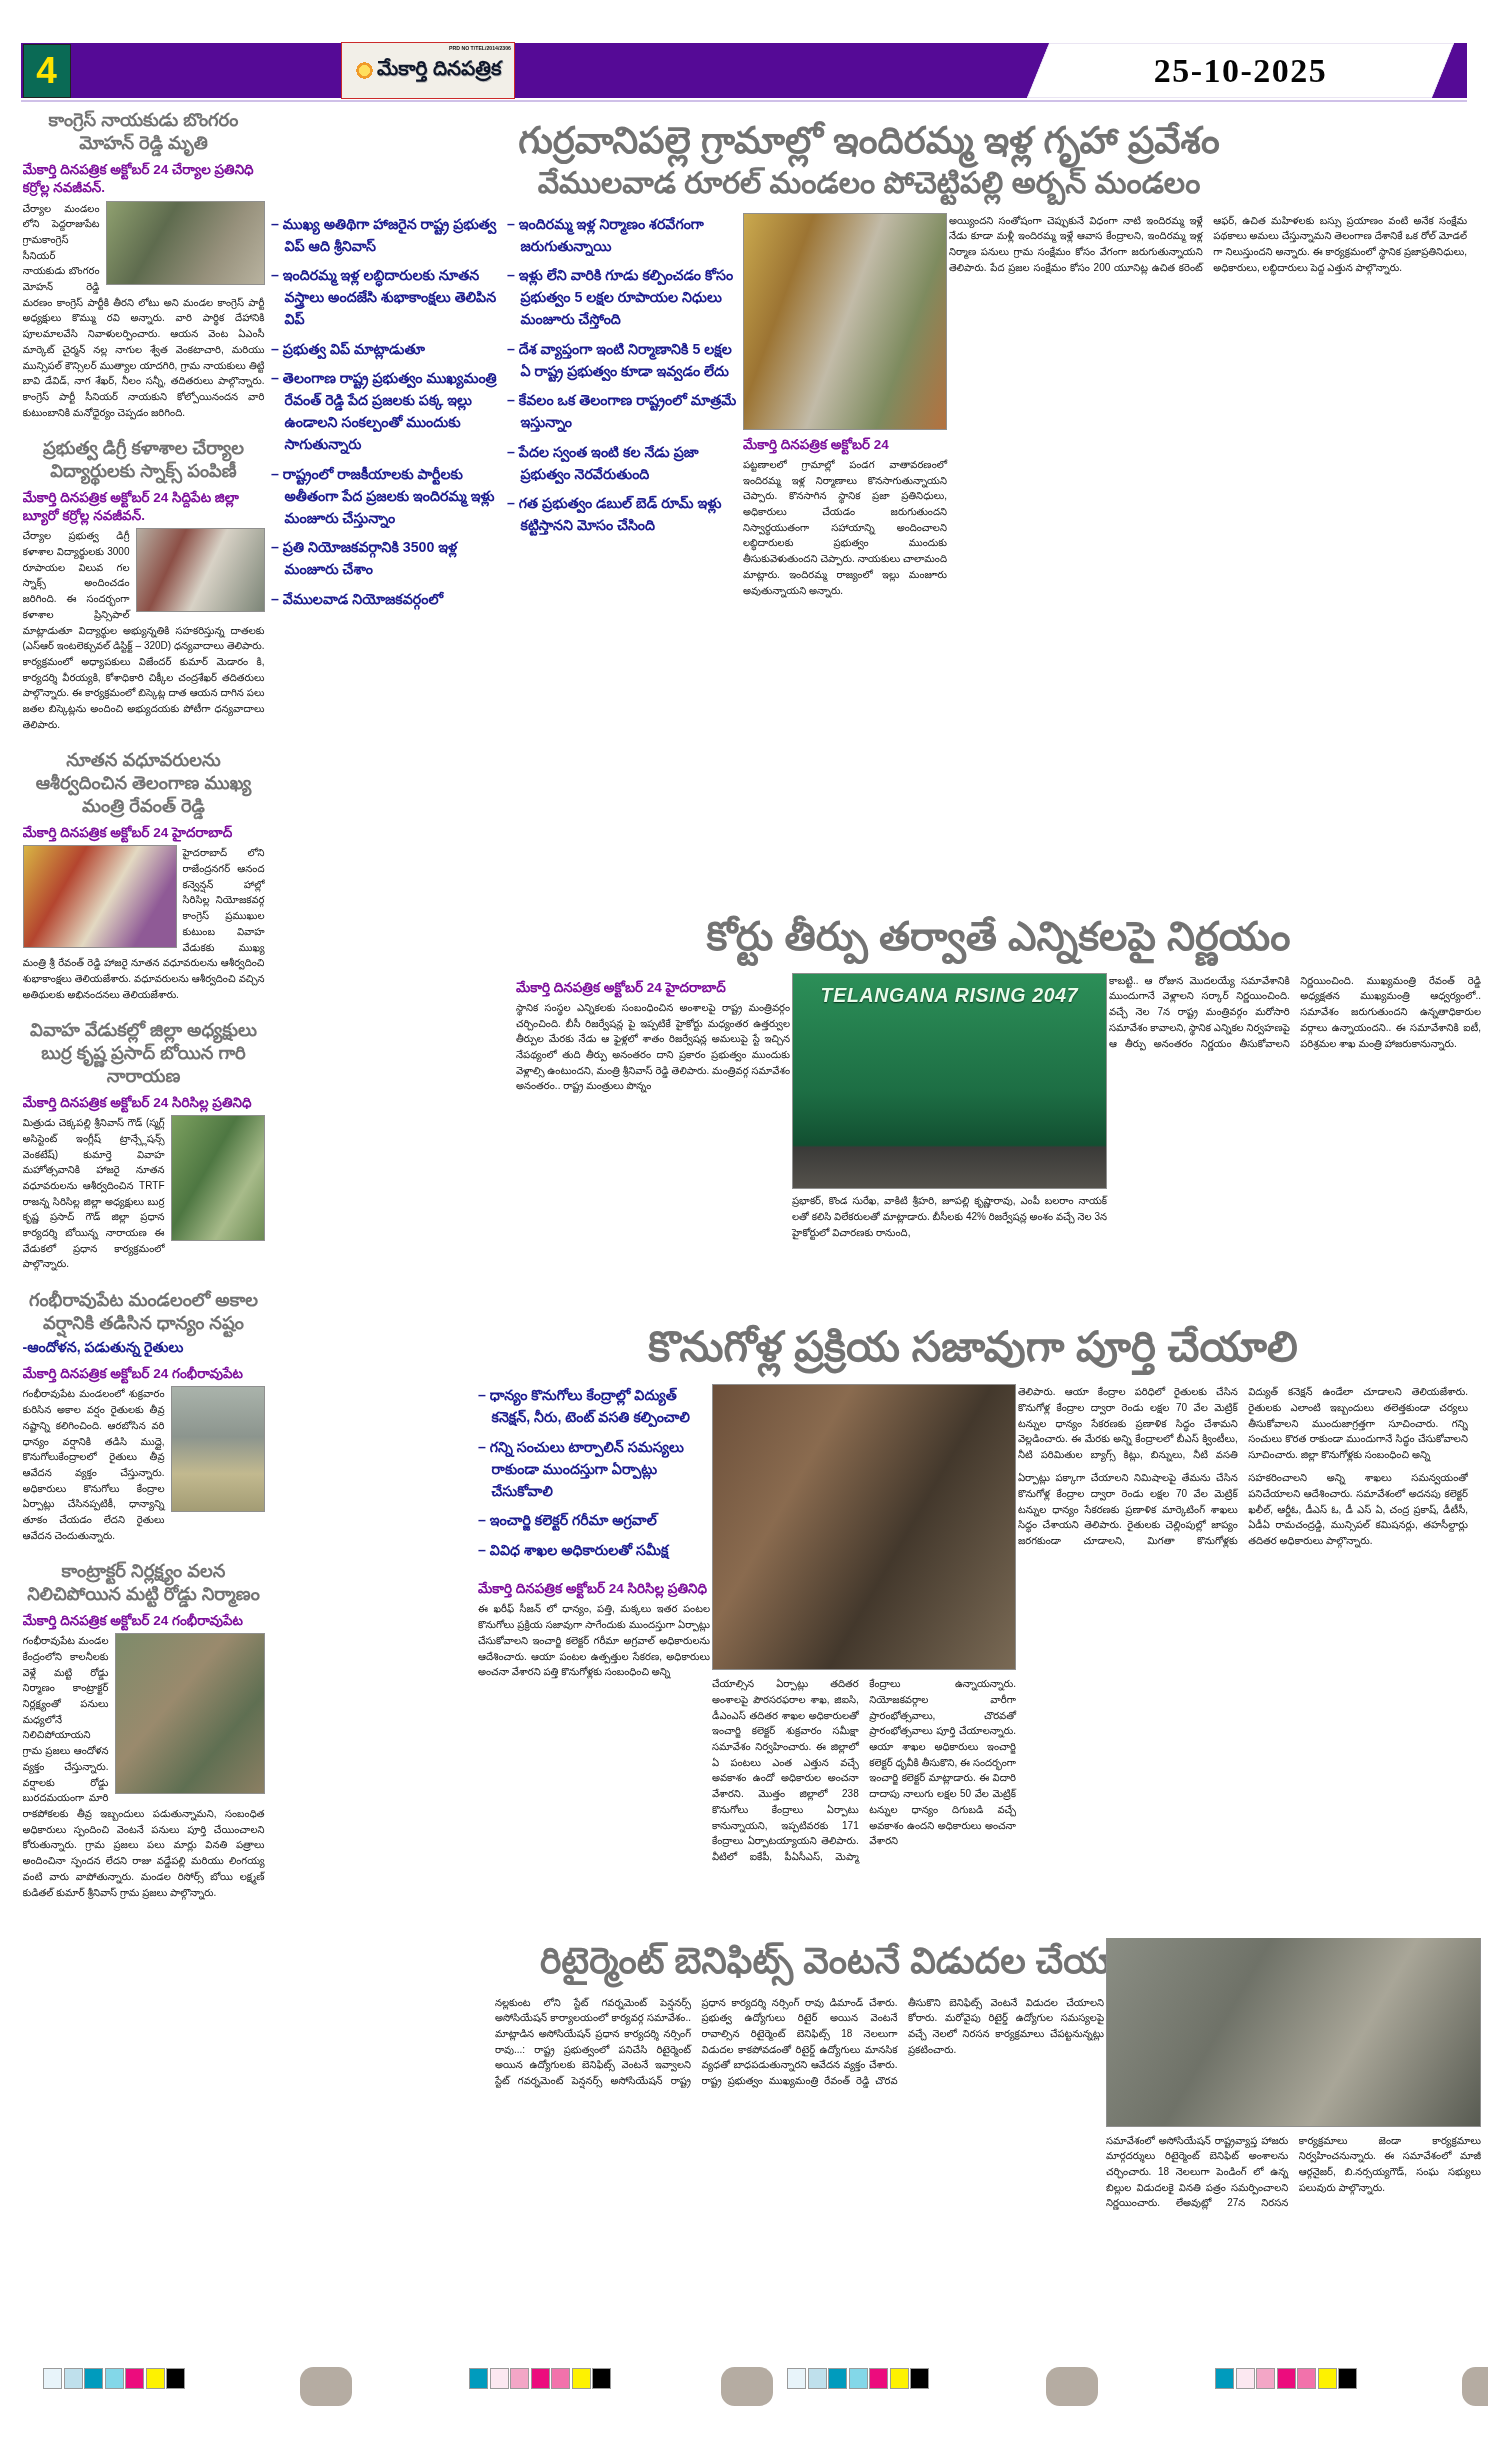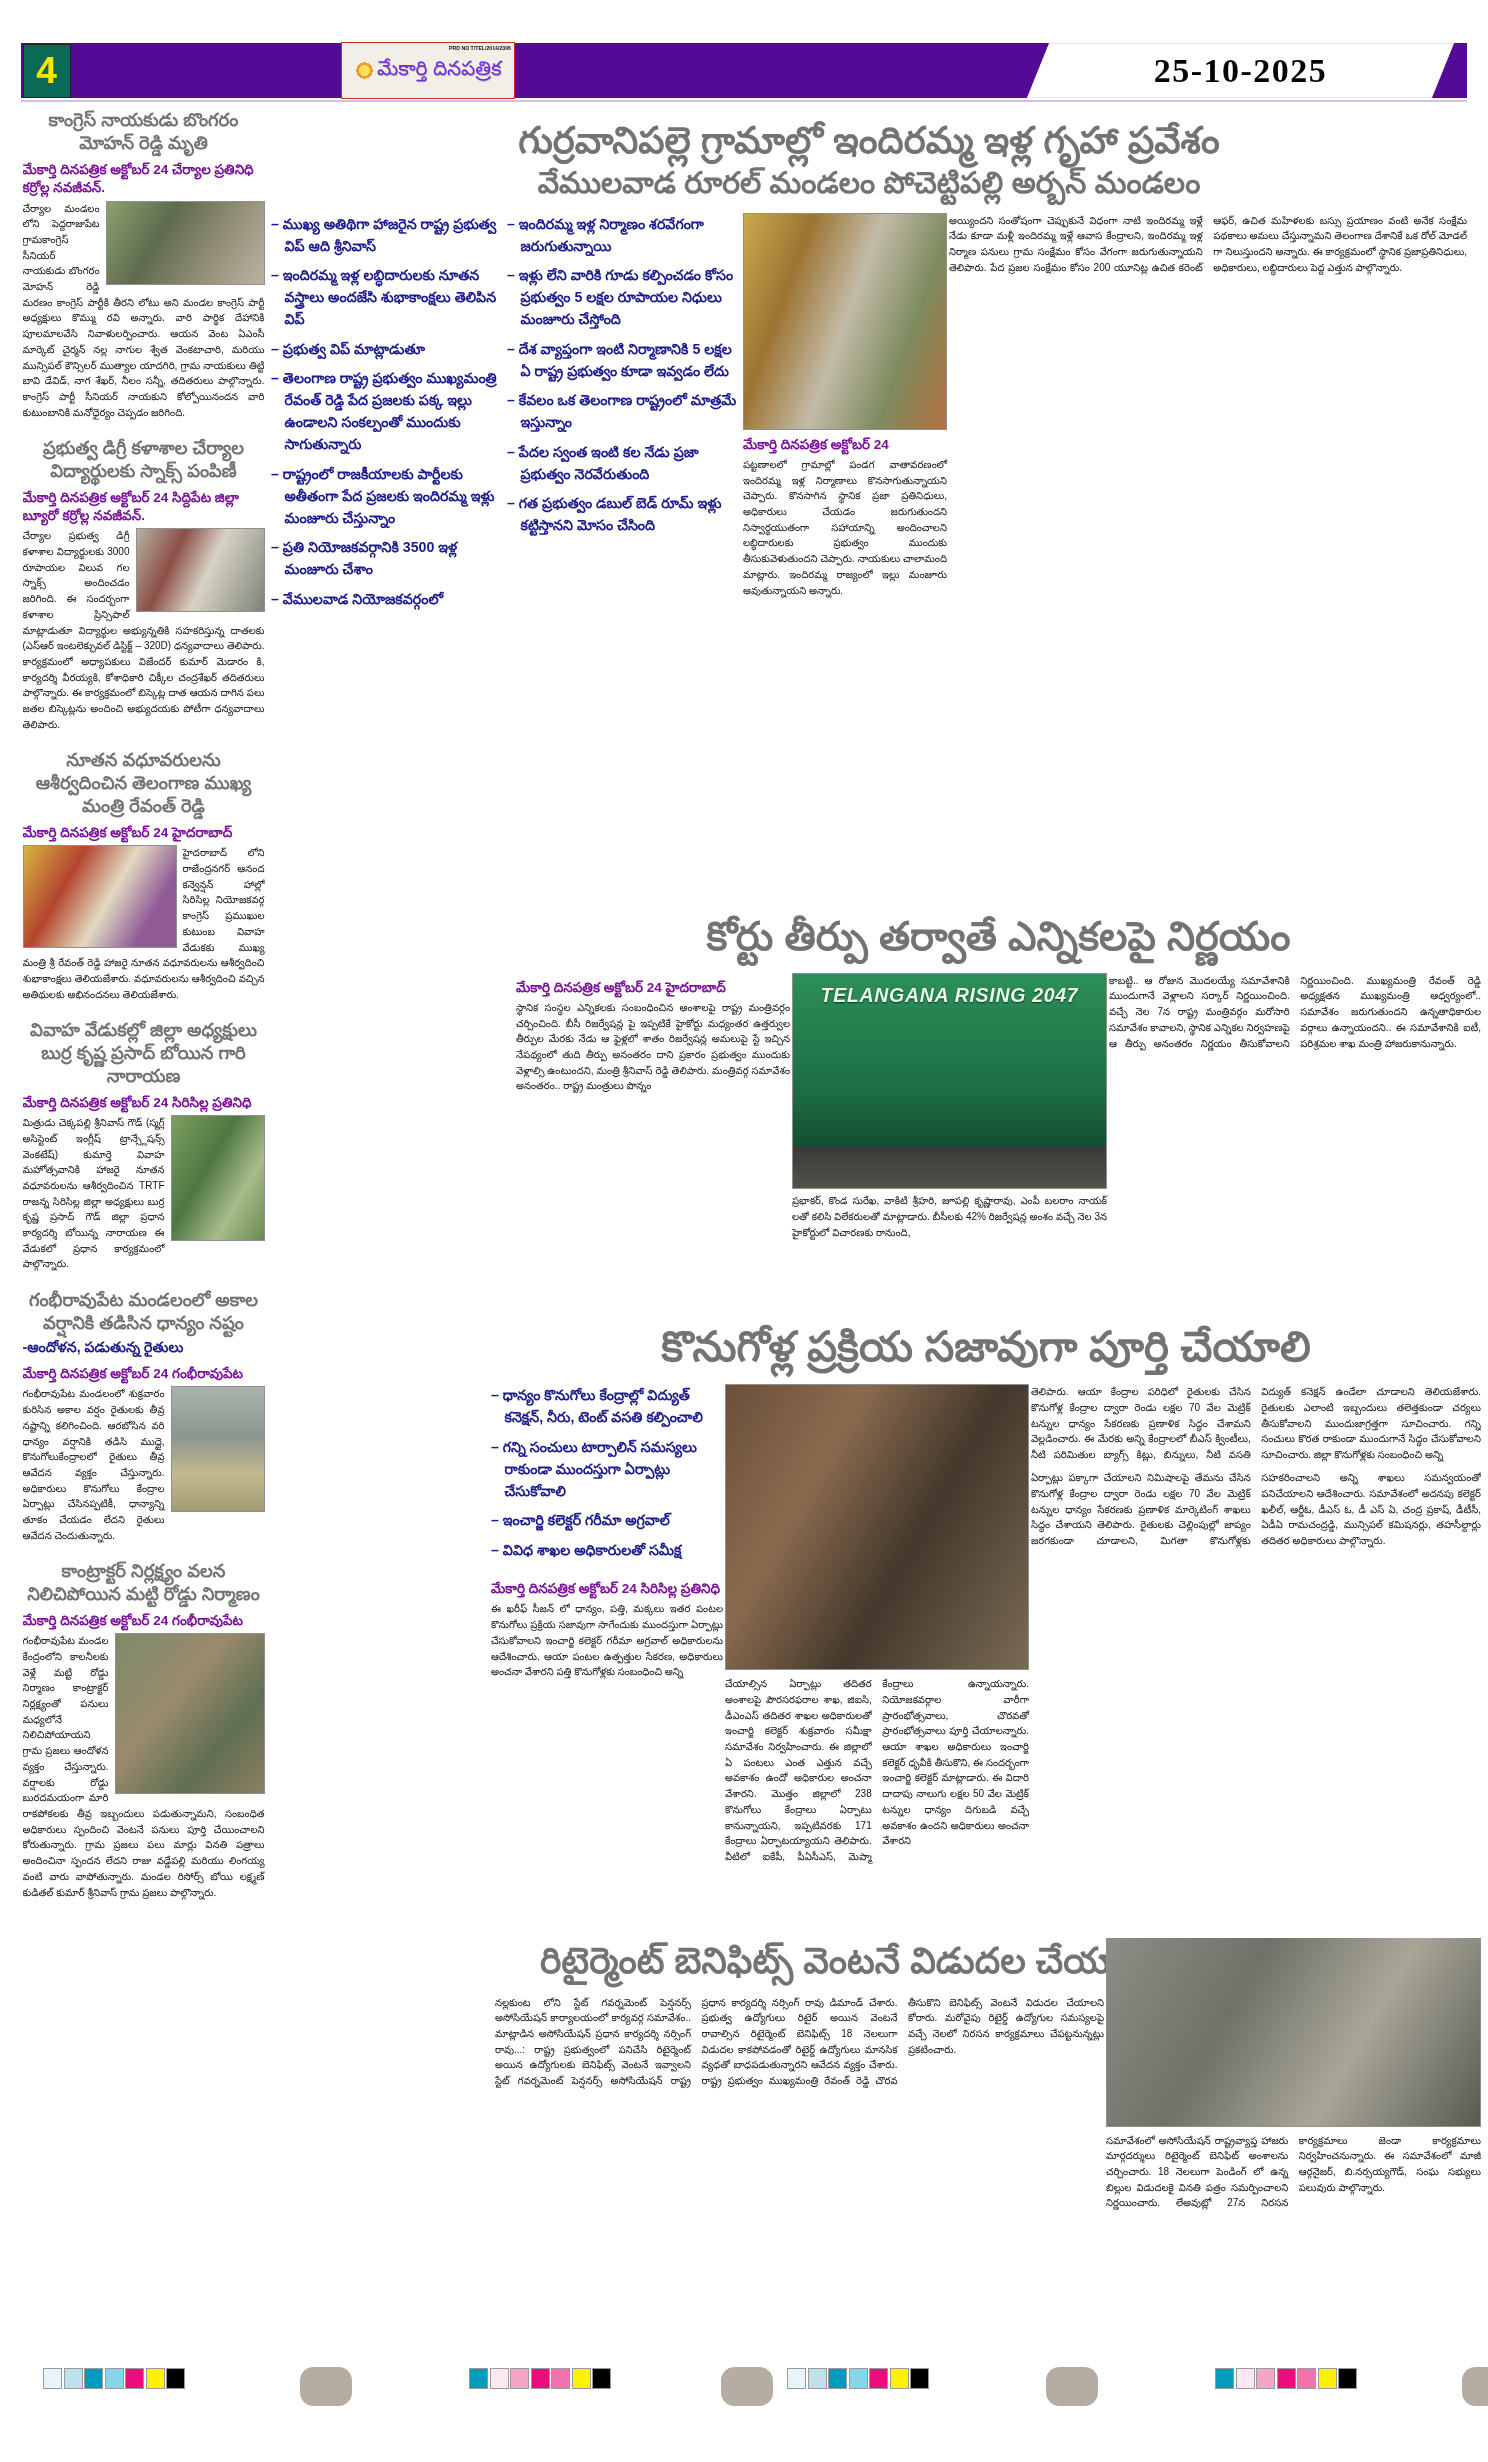--- a/index.html
+++ b/index.html
@@ -9,21 +9,21 @@
   .topband{position:absolute;left:21px;top:43px;width:1446px;height:55px;background:#550a96;}
   .underline{position:absolute;left:21px;top:100px;width:1446px;height:2.2px;background:#cfc0e8;}
   .pagenum{position:absolute;left:22.5px;top:44px;width:46px;height:52px;background:#0a6a55;
            border:0.7px solid #222;display:flex;align-items:center;justify-content:center;
            color:#ffe400;font-size:37px;font-weight:800;}
   .masthead{position:absolute;left:341px;top:42px;width:174px;height:57px;background:#f2efe8;
             border:1.5px solid #cc2a2a;box-sizing:border-box;display:flex;align-items:center;justify-content:center;}
   .masthead .reg{position:absolute;top:1.5px;right:3px;font-size:5.2px;color:#111;font-weight:700;}
   .masthead .sun{width:19.5px;height:19.5px;border-radius:50%;margin-right:3px;flex:0 0 auto;
                  background:radial-gradient(circle at 50% 50%, #ffdf5e 0 40%, #f09a2a 41% 60%, #f2efe8 61%);}
-  .masthead .title{font-size:20px;font-weight:400;color:#6d28d9;text-shadow:0.7px 0.7px 0 #b9b9b9;white-space:nowrap;}
+  .masthead .title{font-size:20px;font-weight:700;color:#0f172a;text-shadow:0.7px 0.7px 0 #b9b9b9;white-space:nowrap;}
   .dateplate{position:absolute;left:1038px;top:43px;width:405px;height:55px;background:#ffffff;
              transform:skewX(-22deg);box-shadow:0 0 0 0.7px #e3ddf0 inset;}
   .dateplate .dtx{transform:skewX(22deg);width:100%;height:100%;display:flex;align-items:center;justify-content:center;
                   font-family:"Liberation Serif",serif;font-weight:800;font-size:34px;letter-spacing:1.5px;color:#050505;}
   
   .headline{font-weight:800;color:#737373;text-align:center;line-height:1.28;}
   .h-small{font-size:18px;}
   .h-mid{font-size:30px;}
   .h-big{font-size:37px;}
   .dateline{color:#7c0f9b;font-weight:800;font-size:13.5px;line-height:1.35;margin:6px 0 3px 0;}
@@ -34,21 +34,21 @@
   .subhead{color:#1b1b8f;font-weight:800;font-size:14.2px;margin:4.5px 0;}
   .photo{border:0.7px solid #8f8f8f;box-sizing:border-box;position:relative;overflow:hidden;}
   .photo .ovl{position:absolute;top:10.5px;left:0;right:0;text-align:center;color:#eafceb;
               font-weight:800;font-style:italic;font-size:19.5px;letter-spacing:0.7px;text-shadow:0 0.7px 1.5px #08331c;}
   .cols2{column-count:2;column-gap:10.5px;}
   .cols3{column-count:3;column-gap:10.5px;}
   
   .left-col{position:absolute;left:22.5px;top:109px;width:242px;height:2249px;overflow:hidden;}
   .lead{position:absolute;left:271px;top:109px;width:1196px;height:796px;overflow:hidden;}
   .court{position:absolute;left:516px;top:911px;width:965px;height:406px;overflow:hidden;}
-  .proc{position:absolute;left:491px;top:1320px;width:990px;height:613px;overflow:hidden;}
+  .proc{position:absolute;left:478px;top:1320px;width:990px;height:613px;overflow:hidden;}
   .ret{position:absolute;left:495px;top:1938px;width:986px;height:418px;overflow:hidden;}
   .row{display:flex;gap:2px;margin-top:10.5px;align-items:flex-start;}
   .fl-r{float:right;margin:0 0 4.5px 6px;}
   .fl-l{float:left;margin:0 6px 4.5px 0;}
   .art{margin-bottom:16.5px;overflow:hidden;}
   
   .p-funeral{background:linear-gradient(120deg,#8fa06f,#5e6b4e 35%,#97917c 70%,#b9b3a0);}
   .p-snacks{background:linear-gradient(115deg,#b8b0a4,#8c4f46 30%,#d8d2c6 55%,#7c8577);}
   .p-house{background:linear-gradient(110deg,#caa94e,#9c7433 25%,#c2bba8 50%,#7e8b5f 75%,#b4713f);}
   .p-cmwed{background:linear-gradient(120deg,#d8b544,#b4452f 30%,#e3d9c2 55%,#8f5a96 80%);}

